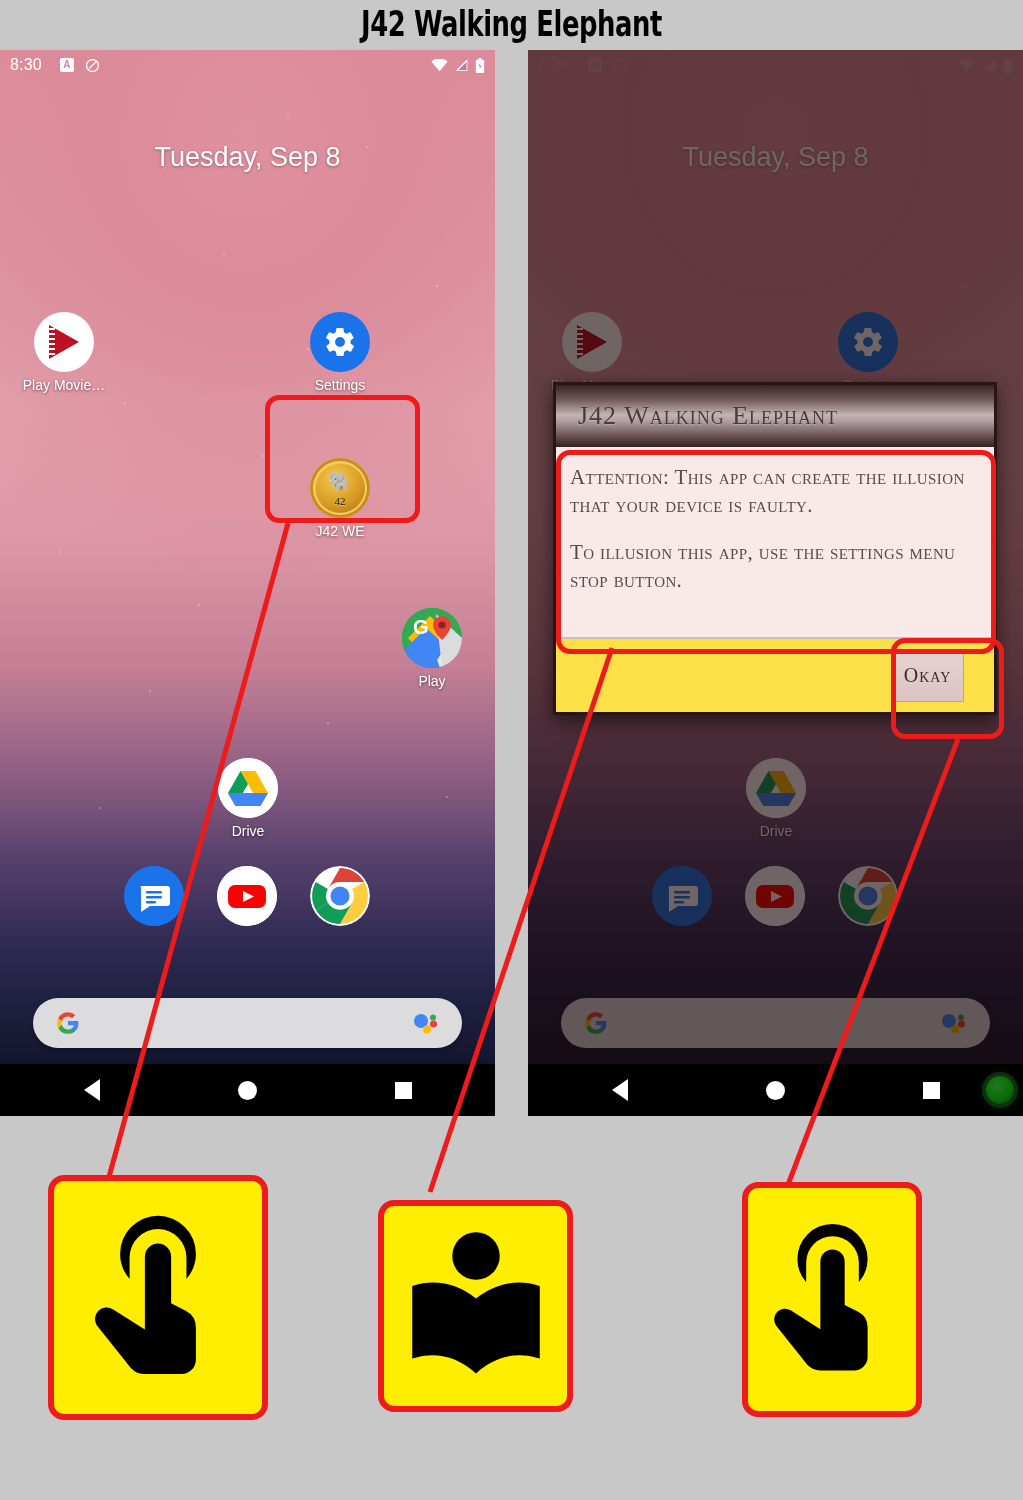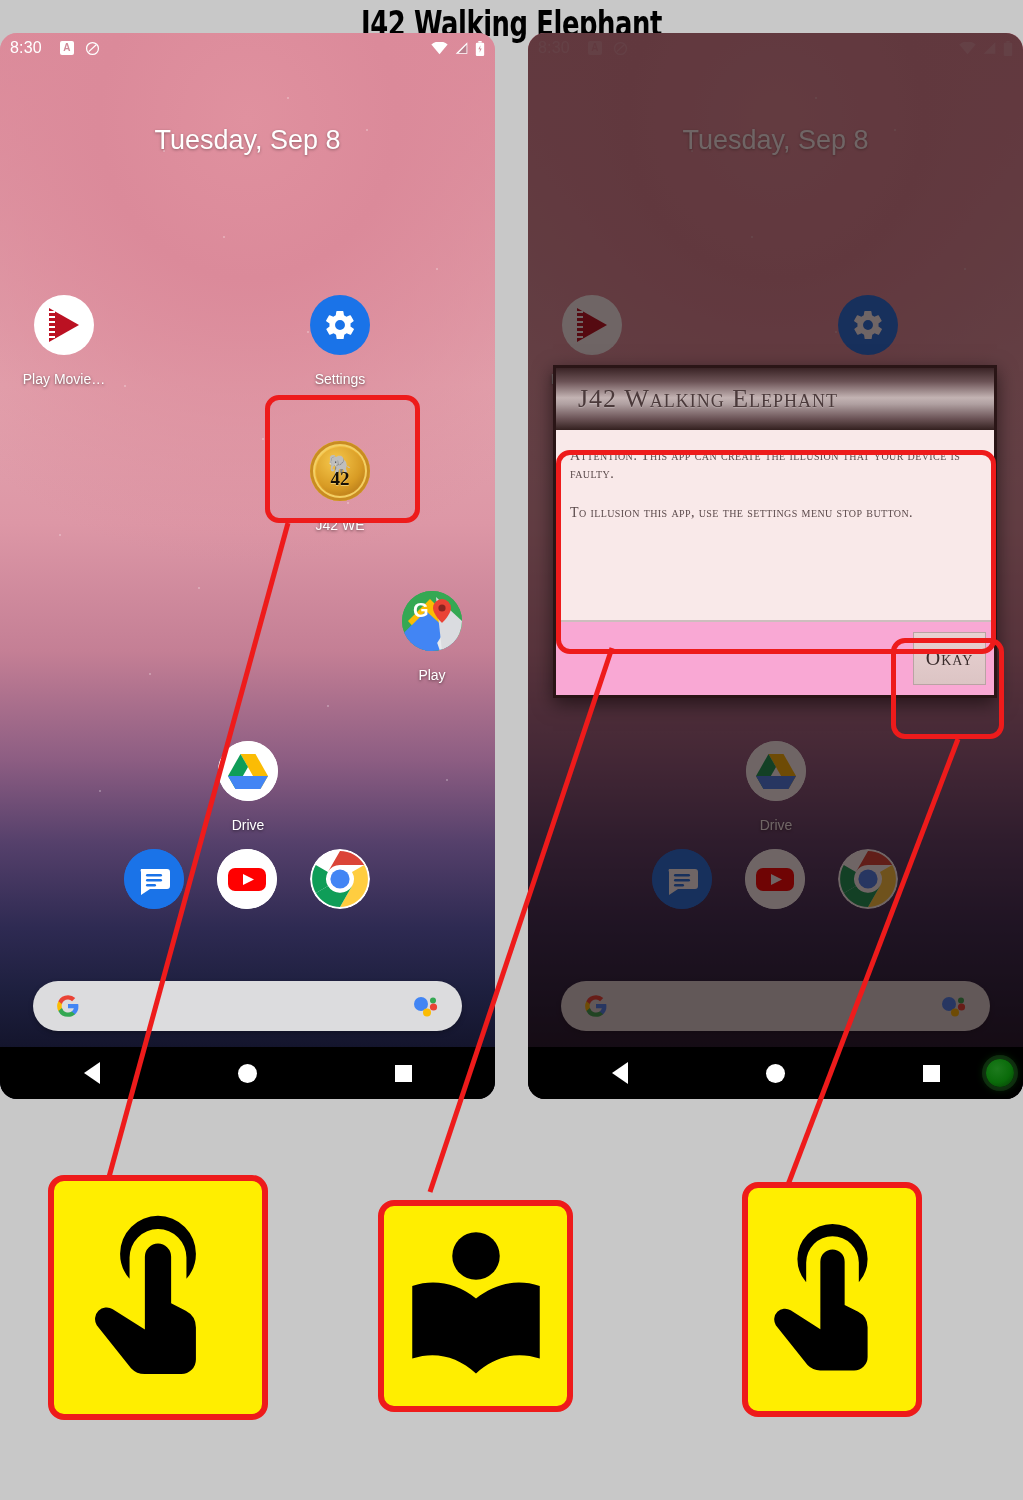--- a/index.html
+++ b/index.html
@@ -19,24 +19,23 @@
     font-weight: 700;
     font-size: 35px;
     letter-spacing: -0.5px;
     color: #000;
     transform: scaleX(0.82);
   }
 
   
   .phone {
     position: absolute;
-    top: 33px;
+    top: 50px;
     width: 495px; height: 1066px;
     overflow: hidden;
-    border-radius: 17px;
   }
   .phone.left  { left: 0px; }
   .phone.right { left: 528px; }
 
   .wallpaper {
     position: absolute; inset: 0;
     background:
       radial-gradient(ellipse 120% 60% at 50% 8%, #e0919f 0%, #db8a9a 25%, transparent 70%),
       linear-gradient(to bottom,
         #dd8c9b 0%,
@@ -94,21 +93,21 @@
     width: 96px;
     text-align: center;
   }
   .app-ico {
     width: 60px; height: 60px; margin: 0 auto;
     border-radius: 50%;
     position: relative;
     overflow: hidden;
   }
   .app-label {
-    margin-top: 16px;
+    margin-top: 5px;
     color: #fff; font-size: 14px;
     text-shadow: 0 1px 3px rgba(0,0,0,.55);
     white-space: nowrap;
   }
 
   
   .ico-playmovies { background: #fff; }
   .pm-tri {
     position: absolute; left: 15px; top: 13px;
     width: 0; height: 0;
@@ -144,21 +143,21 @@
     background: radial-gradient(circle at 40% 30%, #f6c84c 0%, #d89b24 60%, #a86c14 100%);
   }
   .j42-eleph {
     position: absolute; left: 50%; top: 14px; transform: translateX(-50%);
     font-size: 19px; line-height: 1;
     filter: grayscale(.15);
   }
   .j42-num {
     position: absolute; left: 50%; bottom: 11px; transform: translateX(-50%);
     font-family: "Liberation Serif", serif;
-    font-weight: 700; font-size: 19px; color: #161007;
+    font-weight: 400; font-size: 11px; color: #161007;
     text-shadow: 0 1px 0 rgba(255,230,150,.6);
   }
 
   
   .ico-maps { background: #34a853; }
   
   .ico-drive { background: #fff; }
 
   
   .dock-ico { position: absolute; width: 60px; height: 60px; border-radius: 50%; overflow: hidden; }
@@ -222,32 +221,32 @@
     text-shadow: 0 1px 1px rgba(255,255,255,.25);
   }
   .dlg-body {
     background: #f9e9e9;
     padding: 17px 14px 12px 14px;
     min-height: 190px;
   }
   .dlg-body p {
     font-family: "Liberation Serif", "DejaVu Serif", serif;
     font-variant: small-caps;
-    font-size: 14px;
+    font-size: 21px;
     line-height: 1.32;
     color: #5b4a4b;
     letter-spacing: .4px;
   }
   .dlg-body p + p { margin-top: 20px; }
   .dlg-footer {
-    background: #f9a8d4;
+    background: #fde047;
     border-top: 2px solid #cdbdbd;
     height: 75px;
     display: flex; align-items: center; justify-content: flex-end;
-    padding-right: 8px;
+    padding-right: 30px;
   }
   .dlg-okay {
     min-width: 73px; height: 53px;
     background: linear-gradient(to bottom,#e8d2d2,#dcc4c4);
     border: 1px solid #b9a3a3;
     color: #3a2c2c;
     font-family: "Liberation Serif", "DejaVu Serif", serif;
     font-variant: small-caps;
     font-size: 20px;
     letter-spacing: 1px;

